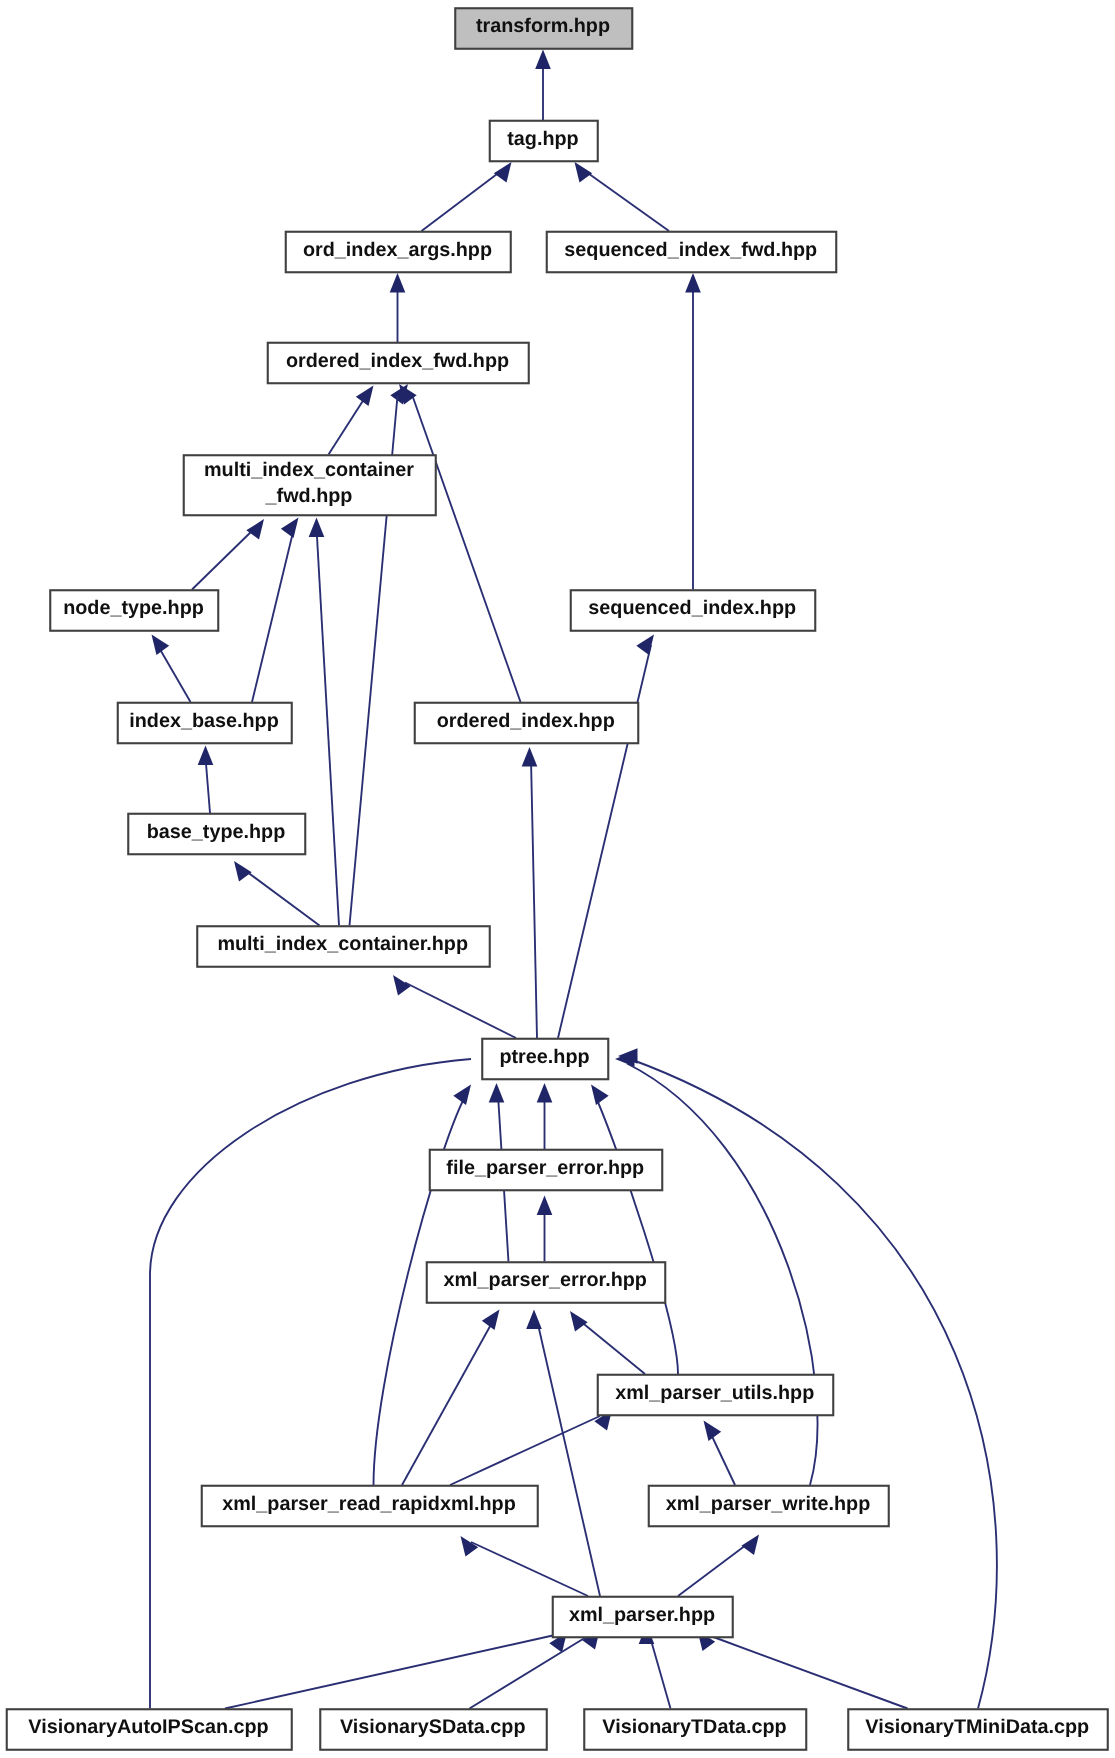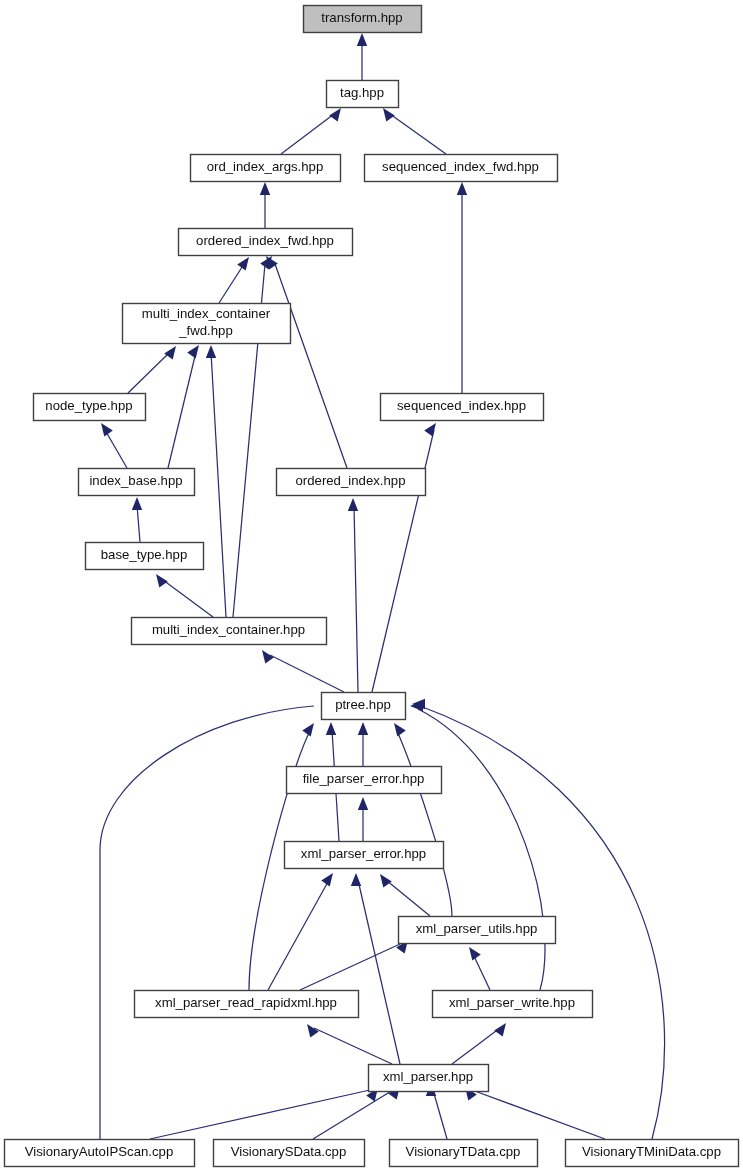--- a/index.html
+++ b/index.html
@@ -11,20 +11,21 @@
     width: 743px;
     height: 1172px;
     font-family: "Liberation Sans", sans-serif;
     overflow: hidden;
   }
   #graph-root {
     position: relative;
     width: 743px;
     height: 1017px;
     background: #ffffff;
+    font-weight: bold;
   }
   svg#graph-svg {
     position: absolute;
     left: 0;
     top: 0;
     width: 743px;
     height: 1172px;
     display: block;
   }
   .node-box {

